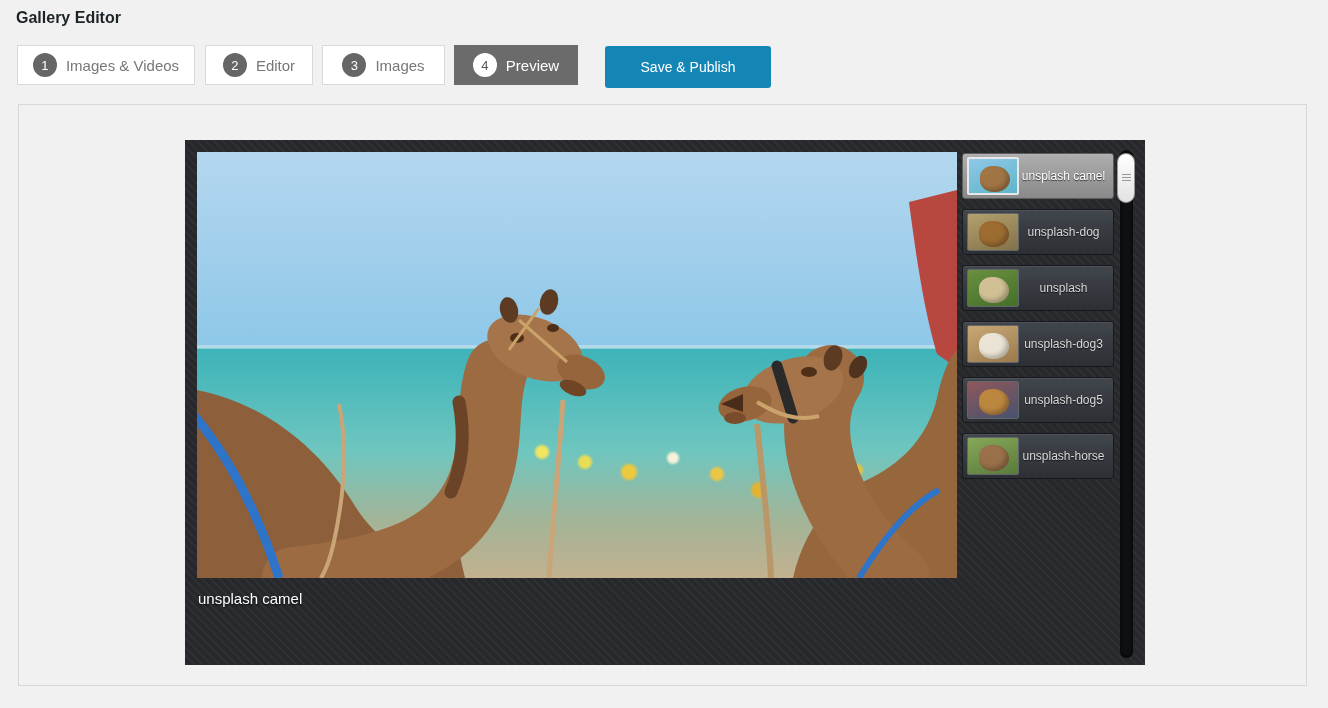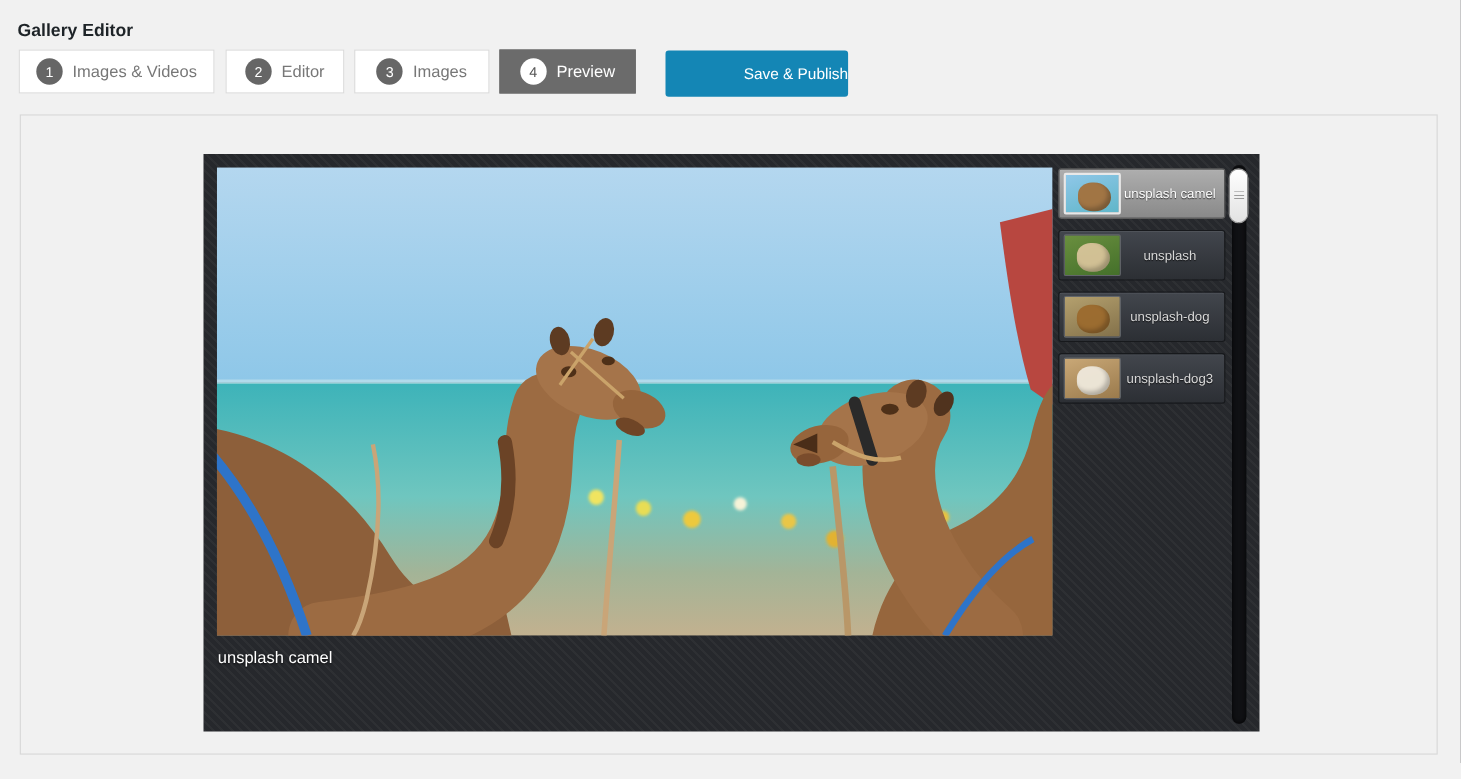--- a/index.html
+++ b/index.html
@@ -4,21 +4,21 @@
 <style>
   * { margin:0; padding:0; box-sizing:border-box; }
   html,body { width:1328px; height:708px; }
   body {
     position:relative;
     background:#f1f1f1;
     font-family:"Liberation Sans", sans-serif;
     overflow:hidden;
   }
   .page-title {
-    position:absolute; left:16px; top:20px;
+    position:absolute; left:16px; top:9px;
     font-size:16px; font-weight:700; color:#1d2327;
   }
   .toolbar { position:absolute; left:17px; top:45px; display:flex; align-items:flex-start; }
   .tab {
     display:inline-flex; align-items:center; justify-content:center; gap:9px;
     height:40px; background:#ffffff; border:1px solid #d9d9d9;
     color:#777; font-size:15px; cursor:pointer;
   }
   .tab-1 { width:178px; margin-right:10px; }
   .tab-2 { width:108px; margin-right:9px; }
@@ -26,21 +26,21 @@
   .tab-4 { width:124px; }
   .tab-num {
     width:24px; height:24px; border-radius:50%; background:#666; color:#fff;
     font-size:13px; display:flex; align-items:center; justify-content:center; flex:none;
   }
   .tab.active { background:#6b6b6b; border-color:#6b6b6b; color:#fff; }
   .tab.active .tab-num { background:#fff; color:#555; }
   .save-btn {
     height:42px; width:166px; margin-left:27px; margin-top:1px;
     background:#1486b5; color:#fff; border:none; border-radius:3px;
-    font-size:14px; font-family:"Liberation Sans", sans-serif; cursor:pointer;text-align:right;
+    font-size:14px; font-family:"Liberation Sans", sans-serif; cursor:pointer;
   }
   .panel {
     position:absolute; left:18px; top:104px; width:1289px; height:582px;
     border:1px solid #d7d7d7; background:#f1f1f1;
   }
   .gallery {
     position:absolute; left:185px; top:140px; width:960px; height:525px;
     background:
       repeating-linear-gradient(45deg, rgba(255,255,255,0.035) 0 2px, rgba(0,0,0,0) 2px 6px),
       #26282c;
@@ -199,43 +199,55 @@
 
   <div class="thumb-list">
   <div class="thumb-row selected">
     <div class="thumb-img" style="background: linear-gradient(160deg, rgb(143, 199, 232), rgb(95, 182, 201));">
       <span class="blob" style="background: rgb(164, 113, 61);"></span>
     </div>
     <span class="thumb-label">unsplash camel</span>
   </div>
 
   <div class="thumb-row">
+    <div class="thumb-img" style="background: linear-gradient(160deg, rgb(180, 160, 110), rgb(131, 113, 74));">
+      <span class="blob" style="background: rgb(156, 107, 46);"></span>
+    </div>
+    <span class="thumb-label">unsplash-dog</span>
+  </div>
+
+  <div class="thumb-row">
     <div class="thumb-img" style="background: linear-gradient(160deg, rgb(106, 143, 63), rgb(68, 112, 42));">
       <span class="blob" style="background: rgb(216, 196, 154);"></span>
     </div>
     <span class="thumb-label">unsplash</span>
   </div>
 
-  <div class="thumb-row">
-    <div class="thumb-img" style="background: linear-gradient(160deg, rgb(180, 160, 110), rgb(131, 113, 74));">
-      <span class="blob" style="background: rgb(156, 107, 46);"></span>
-    </div>
-    <span class="thumb-label">unsplash-dog</span>
-  </div>
-
 
   <div class="thumb-row">
     <div class="thumb-img" style="background: linear-gradient(160deg, rgb(201, 168, 119), rgb(154, 122, 76));">
       <span class="blob" style="background: rgb(239, 233, 220);"></span>
     </div>
     <span class="thumb-label">unsplash-dog3</span>
   </div>
 
 
-
-
+  <div class="thumb-row">
+    <div class="thumb-img" style="background: linear-gradient(160deg, rgb(144, 87, 90), rgb(71, 83, 111));">
+      <span class="blob" style="background: rgb(192, 138, 62);"></span>
+    </div>
+    <span class="thumb-label">unsplash-dog5</span>
+  </div>
+
+
+  <div class="thumb-row">
+    <div class="thumb-img" style="background: linear-gradient(160deg, rgb(134, 168, 88), rgb(90, 122, 59));">
+      <span class="blob" style="background: rgb(155, 111, 74);"></span>
+    </div>
+    <span class="thumb-label">unsplash-horse</span>
+  </div>
 </div>
 
   <div class="scroll-track"></div>
   <div class="scroll-thumb">
     <div class="grip"></div>
   </div>
 </div>
 
 </body></html>

